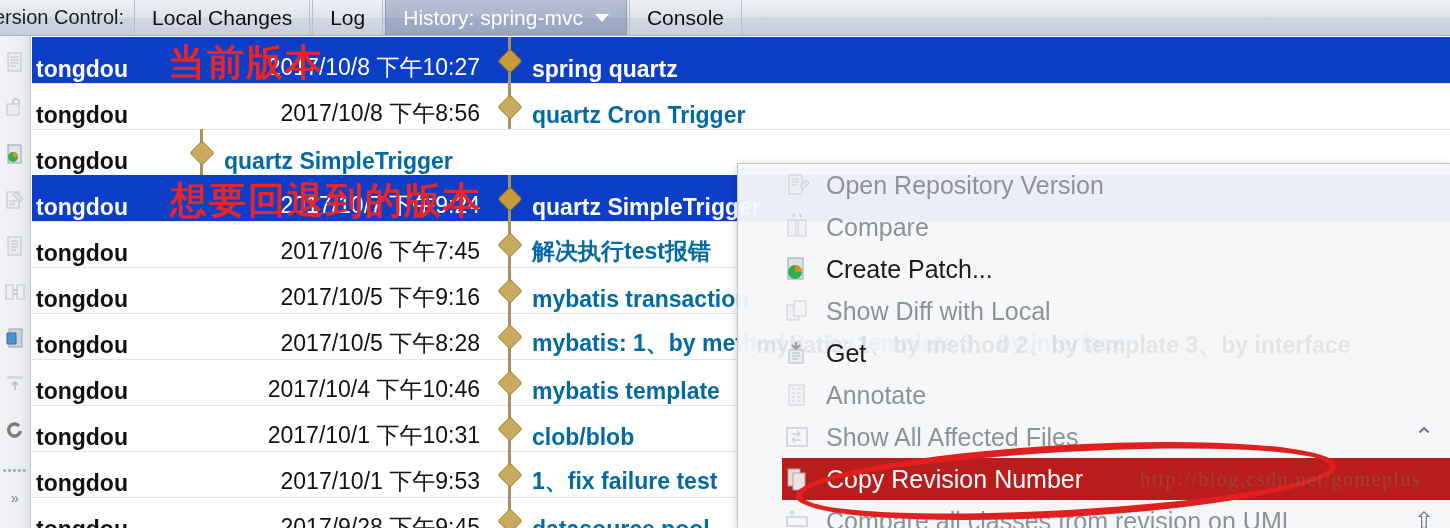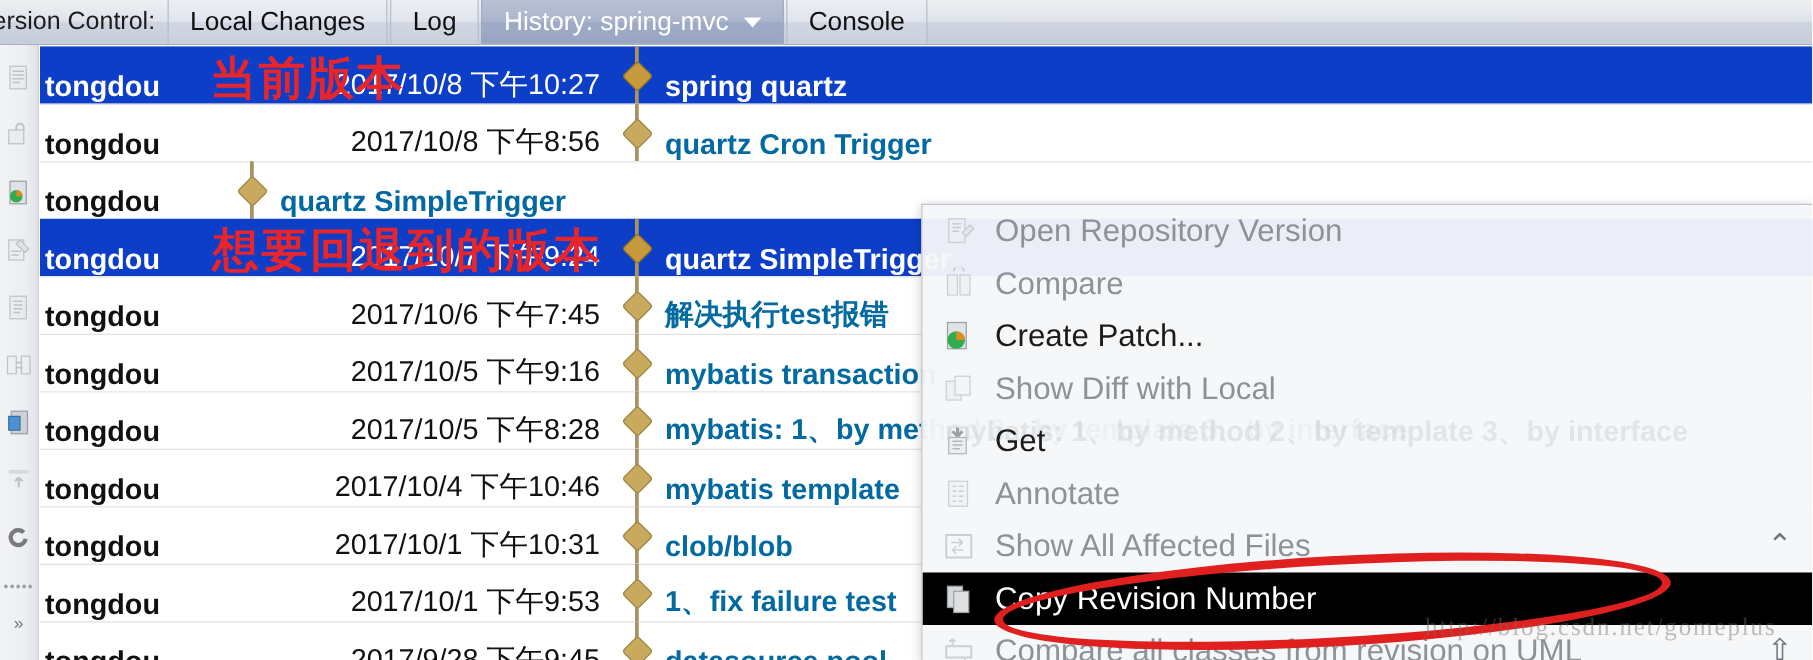--- a/index.html
+++ b/index.html
@@ -147,28 +147,28 @@
     border:1px solid #c2c6cc;
     border-right:none;border-bottom:none;
     box-shadow:0 2px 9px rgba(0,0,0,.20);
     box-sizing:border-box;
     overflow:hidden;
   }
   .mi{
     position:relative;
     height:42px;
     display:flex;align-items:center;
-    padding-left:14px;
     font-size:25px;
     color:#8d9299;
     white-space:nowrap;
     box-sizing:border-box;
+    margin-left:44px;
   }
   .mi.enabled{color:#1b1b1b;}
-  .mi.hi{background:#000000;color:#ffffff;text-align:right;}
+  .mi.hi{background:#b91c1c;color:#ffffff;text-align:right;}
   .mi-ico{
     width:30px;height:30px;flex:0 0 30px;
     margin-right:14px;
     display:flex;align-items:center;justify-content:center;
     opacity:.62;
   }
   .mi.enabled .mi-ico{opacity:1;}
   .mi.hi .mi-ico{opacity:.9;}
   .mi-sub{
     position:absolute;right:16px;top:50%;transform:translateY(-50%);
@@ -177,21 +177,21 @@
 
   
   .ghost{
     position:absolute;left:18px;top:166px;
     font-size:23px;font-weight:bold;color:rgba(30,30,30,0.085);
     white-space:nowrap;pointer-events:none;
   }
 
   
   .watermark{
-    position:absolute;left:1140px;top:491px;
+    position:absolute;left:1140px;top:468px;
     font-family:"Liberation Serif","DejaVu Serif",serif;
     font-size:20px;color:rgba(120,110,100,0.45);
     letter-spacing:1.5px;white-space:nowrap;pointer-events:none;
   }
 
   
   .vscroll{
     position:absolute;right:0;top:37px;width:6px;height:491px;background:transparent;
   }
 </style>

